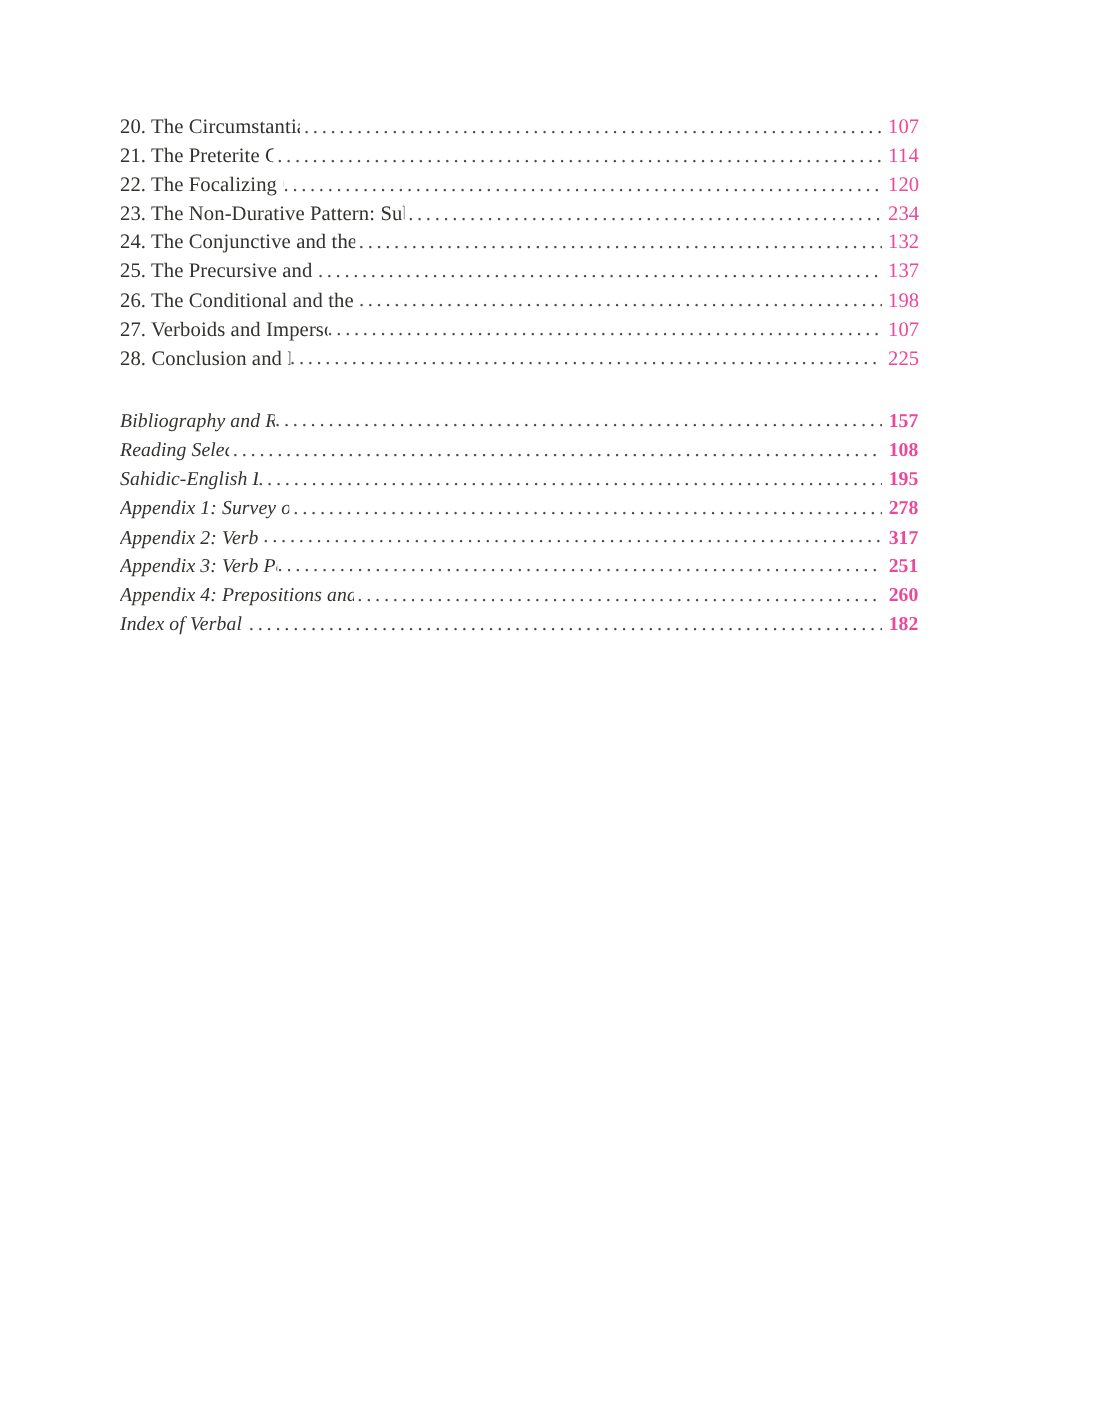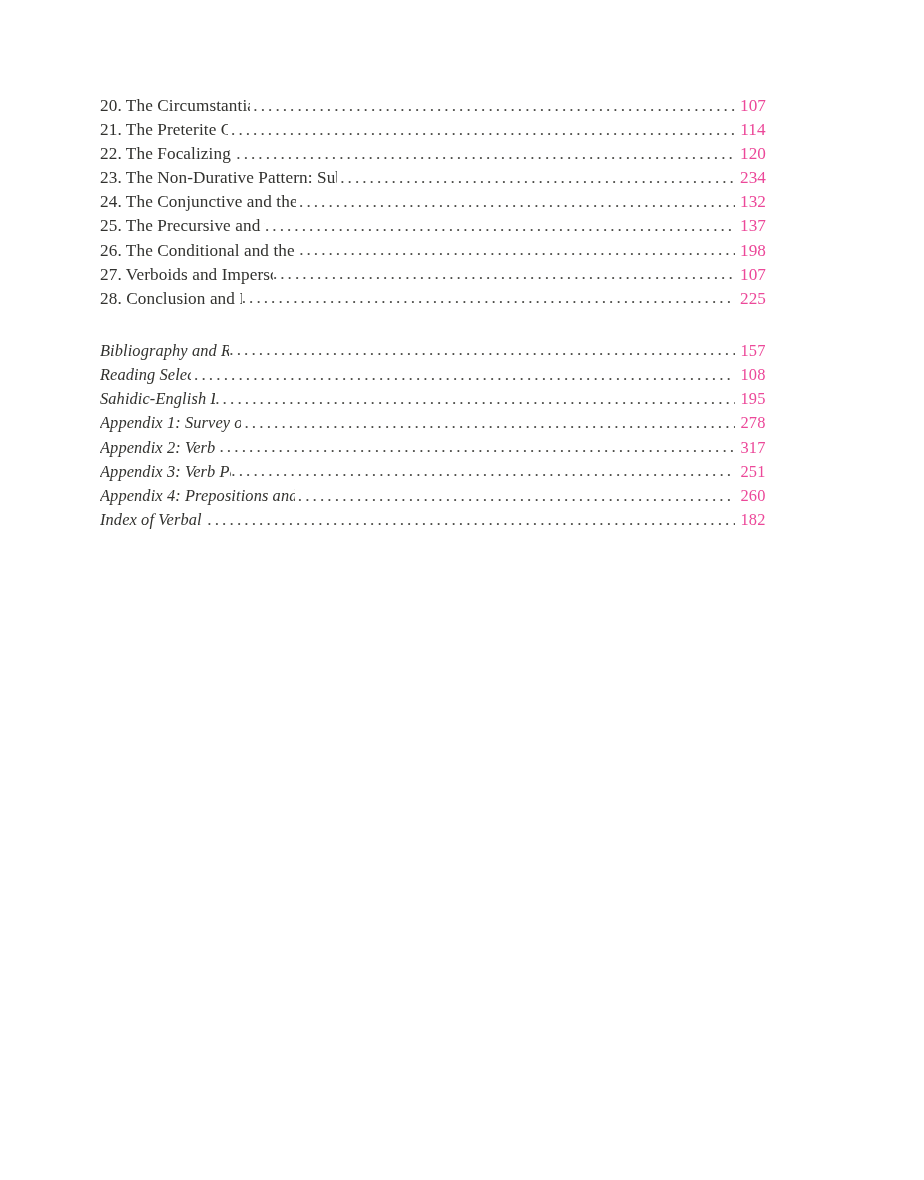--- a/index.html
+++ b/index.html
@@ -83,20 +83,21 @@
     font-style: italic;
     font-size: 16.4px;
     line-height: 24.2px;
   }
   .toc-section.italic .toc-entry .leader {
     font-style: normal;
     letter-spacing: 3.1px;
   }
   .toc-section.italic .toc-entry .page-num {
     font-style: normal;
+    font-weight: bold;
   }
 
   
   .toc-entry.tight .leader {
     margin-left: 0px;
   }
 </style>
 </head>
 <body>
 

